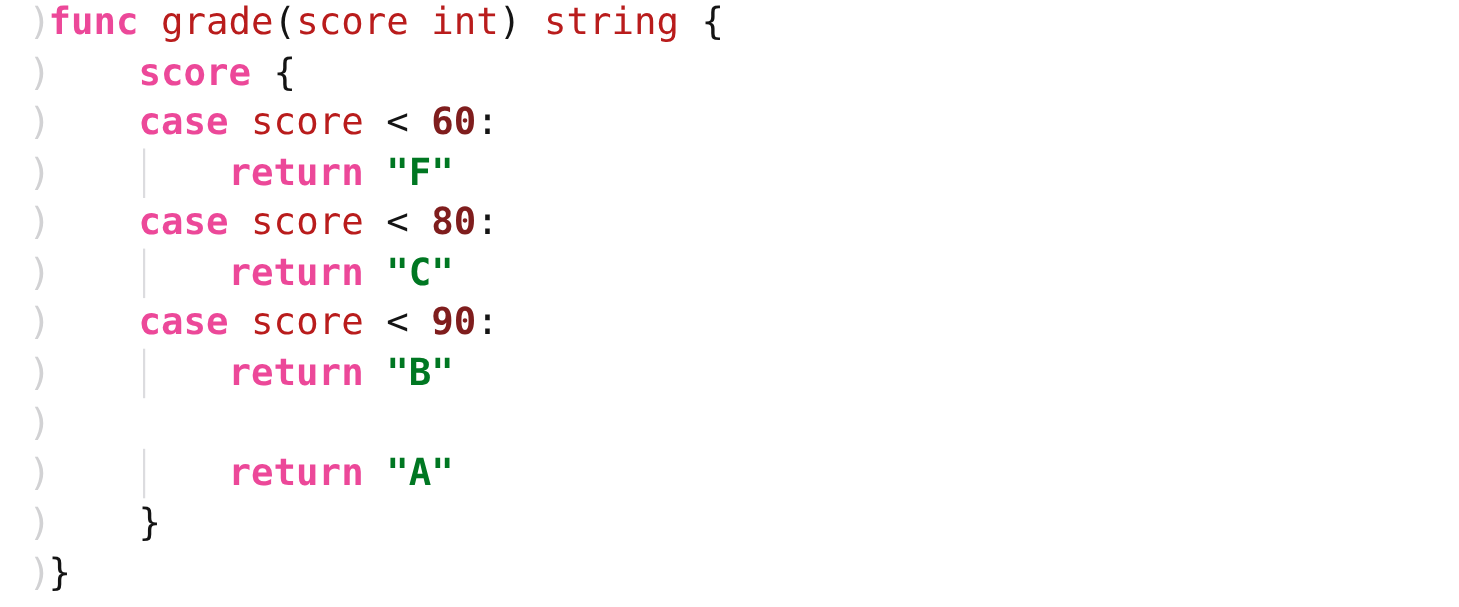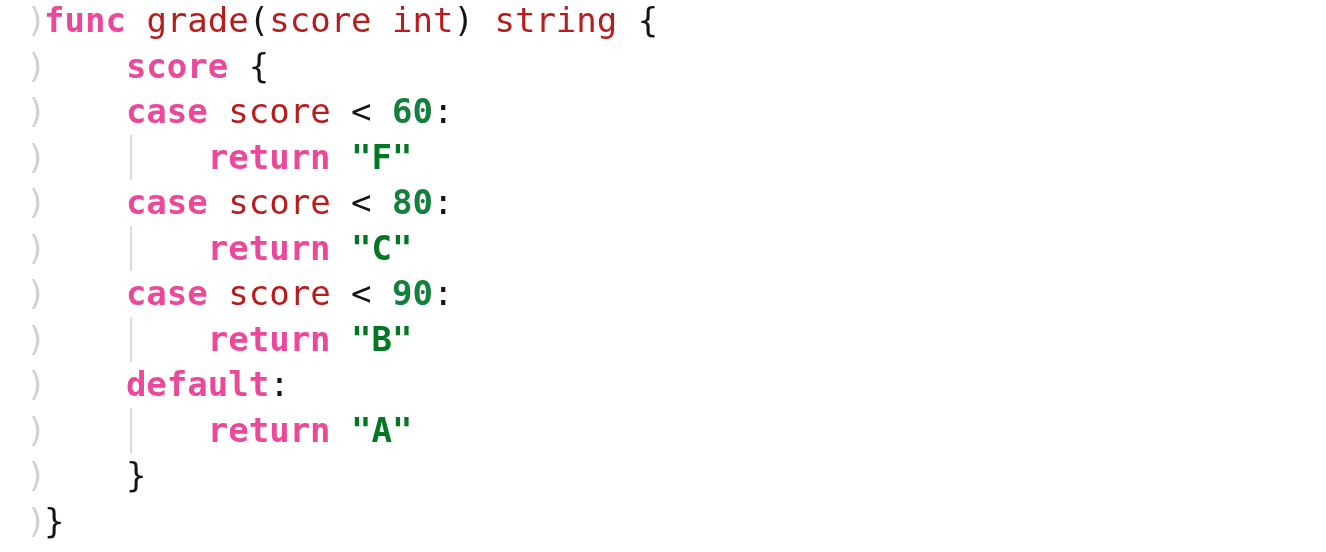--- a/index.html
+++ b/index.html
@@ -70,21 +70,21 @@
     position: absolute;
     left: 130px;
     top: 0px;
     width: 2px;
     height: 45.5px;
     background: #dcdcdf;
   }
 
   
   .tok-kw    { color: #ec4899; font-weight: 700; }
-  .tok-num   { color: #15803d; font-weight: 700; }
+  .tok-num   { color: #7f1d1d; font-weight: 700; }
   .tok-str   { color: #007722; font-weight: 700; }
   .tok-plain { color: #b91c1c; font-weight: 400; }
   .tok-punct { color: #141414; font-weight: 400; }
 
   
   #code-surface {
     filter: blur(0.28px);
     -webkit-font-smoothing: antialiased;
   }
 </style>
@@ -94,18 +94,18 @@
 <div id="screen">
   <div id="code-surface">
       <div class="code-line" style="top: -2px;"><span class="fold-marker">)</span><span class="line-text"><span class="tok-kw">func</span><span class="tok-plain"> </span><span class="tok-plain">grade</span><span class="tok-punct">(</span><span class="tok-plain">score</span><span class="tok-plain"> </span><span class="tok-plain">int</span><span class="tok-punct">)</span><span class="tok-plain"> </span><span class="tok-plain">string</span><span class="tok-plain"> </span><span class="tok-punct">{</span></span></div>
       <div class="code-line" style="top: 43.5px;"><span class="fold-marker">)</span><span class="line-text"><span class="tok-plain">    </span><span class="tok-kw">score</span><span class="tok-plain"> </span><span class="tok-punct">{</span></span></div>
       <div class="code-line" style="top: 89px;"><span class="fold-marker">)</span><span class="line-text"><span class="tok-plain">    </span><span class="tok-kw">case</span><span class="tok-plain"> </span><span class="tok-plain">score</span><span class="tok-plain"> </span><span class="tok-punct">&lt;</span><span class="tok-plain"> </span><span class="tok-num">60</span><span class="tok-punct">:</span></span></div>
       <div class="code-line" style="top: 134.5px;"><span class="fold-marker">)</span><span class="indent-guide"></span><span class="line-text"><span class="tok-plain">        </span><span class="tok-kw">return</span><span class="tok-plain"> </span><span class="tok-str">"F"</span></span></div>
       <div class="code-line" style="top: 180px;"><span class="fold-marker">)</span><span class="line-text"><span class="tok-plain">    </span><span class="tok-kw">case</span><span class="tok-plain"> </span><span class="tok-plain">score</span><span class="tok-plain"> </span><span class="tok-punct">&lt;</span><span class="tok-plain"> </span><span class="tok-num">80</span><span class="tok-punct">:</span></span></div>
       <div class="code-line" style="top: 225.5px;"><span class="fold-marker">)</span><span class="indent-guide"></span><span class="line-text"><span class="tok-plain">        </span><span class="tok-kw">return</span><span class="tok-plain"> </span><span class="tok-str">"C"</span></span></div>
       <div class="code-line" style="top: 271px;"><span class="fold-marker">)</span><span class="line-text"><span class="tok-plain">    </span><span class="tok-kw">case</span><span class="tok-plain"> </span><span class="tok-plain">score</span><span class="tok-plain"> </span><span class="tok-punct">&lt;</span><span class="tok-plain"> </span><span class="tok-num">90</span><span class="tok-punct">:</span></span></div>
       <div class="code-line" style="top: 316.5px;"><span class="fold-marker">)</span><span class="indent-guide"></span><span class="line-text"><span class="tok-plain">        </span><span class="tok-kw">return</span><span class="tok-plain"> </span><span class="tok-str">"B"</span></span></div>
-      <div class="code-line" style="top: 362px;"><span class="fold-marker">)</span><span class="line-text"><span class="tok-plain">    </span><span class="tok-kw">default</span><span class="tok-punct">:</span></span></div>
+      <div class="code-line" style="top: 362px;"><span class="fold-marker">)</span></div>
       <div class="code-line" style="top: 407.5px;"><span class="fold-marker">)</span><span class="indent-guide"></span><span class="line-text"><span class="tok-plain">        </span><span class="tok-kw">return</span><span class="tok-plain"> </span><span class="tok-str">"A"</span></span></div>
       <div class="code-line" style="top: 453px;"><span class="fold-marker">)</span><span class="line-text"><span class="tok-plain">    </span><span class="tok-punct">}</span></span></div>
       <div class="code-line" style="top: 498.5px;"><span class="fold-marker">)</span><span class="line-text"><span class="tok-punct">}</span></span></div>
     </div>
 </div>
 
 </body></html>

